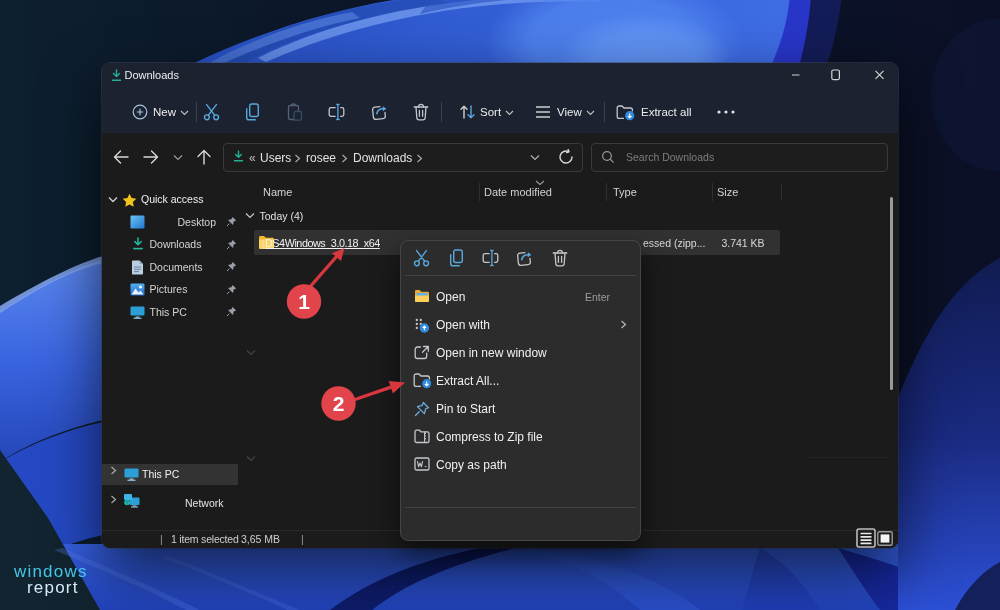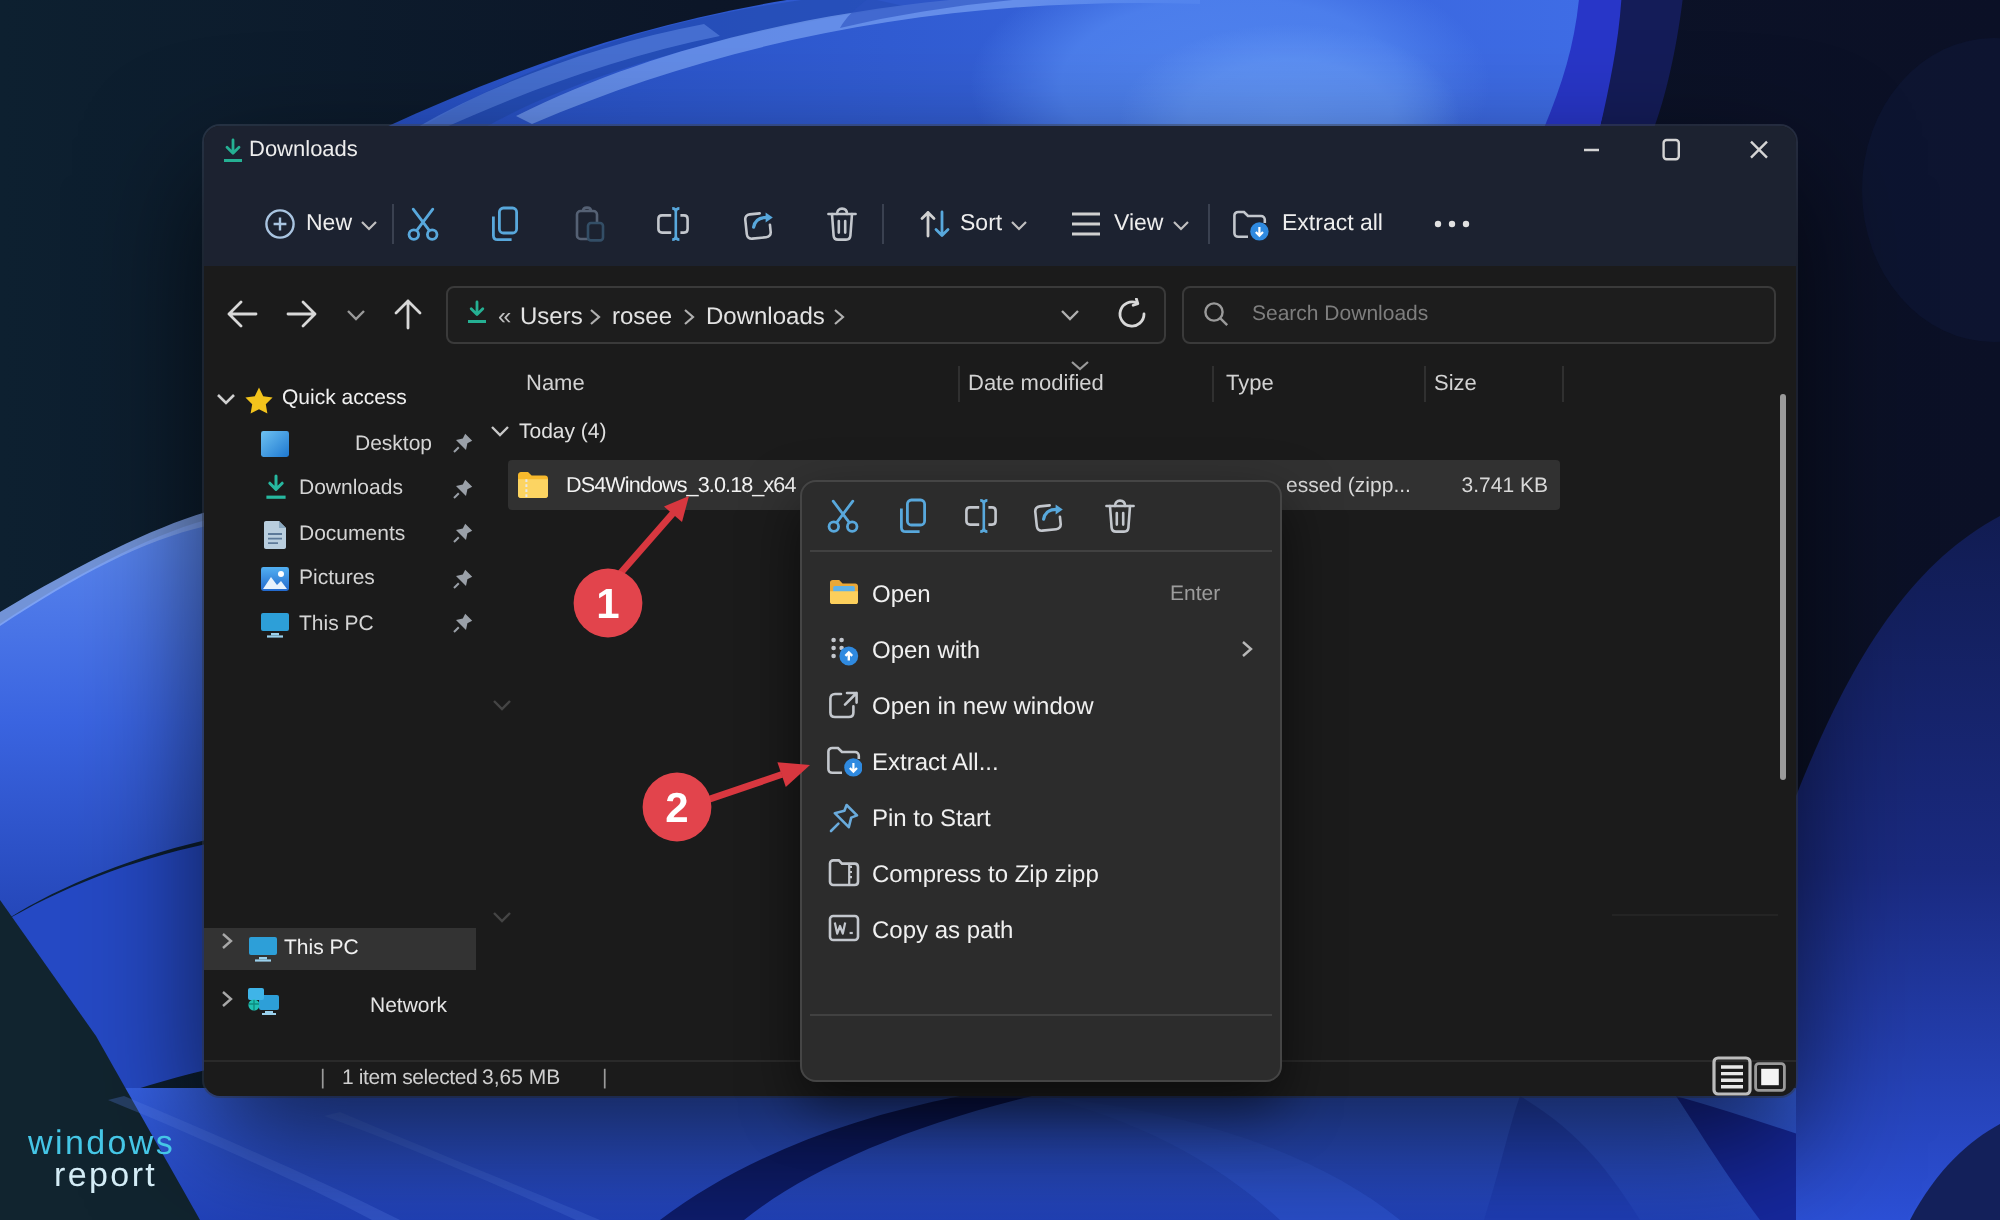--- a/index.html
+++ b/index.html
@@ -262,23 +262,23 @@
     <path d="M1 1.5 L5 5.5 L9 1.5" stroke="#c8c8c8" stroke-width="1.2" fill="none"></path>
   </svg>
   <div class="t11" style="left:157.5px;top:146.5px;color:#e0e0e0;">Today (4)</div>
 
   <div class="abs" style="left:152px;top:167px;width:526px;height:25px;background:#313131;border-radius:2px;"></div>
   <svg class="ic" style="left:156px;top:172px" width="17" height="15" viewBox="0 0 17 15">
     <path d="M1 2.5 C1 1.7 1.6 1 2.5 1 L6 1 L7.8 2.8 L14.5 2.8 C15.4 2.8 16 3.4 16 4.3 L16 12.5 C16 13.4 15.4 14 14.5 14 L2.5 14 C1.6 14 1 13.4 1 12.5 Z" fill="#f7b92c"></path>
     <path d="M1 4.6 L16 4.6 L16 12.5 C16 13.4 15.4 14 14.5 14 L2.5 14 C1.6 14 1 13.4 1 12.5 Z" fill="#fcd462"></path>
     <path d="M5.2 4.6 L5.2 14" stroke="#e8e8e8" stroke-width="1" stroke-dasharray="1.4 1.1"></path>
   </svg>
-  <div class="t11" style="left:181px;top:173.5px;color:#f2f2f2;font-size:10.8px;letter-spacing:-0.45px;">DS4Windows_3.0.18_x64</div>
+  <div class="t11" style="left:163px;top:173.5px;color:#f2f2f2;font-size:10.8px;letter-spacing:-0.45px;text-decoration:underline;">DS4Windows_3.0.18_x64</div>
   <div class="t11" style="left:541px;top:174px;color:#d8d8d8;">essed (zipp...</div>
-  <div class="t11" style="left:610px;top:174px;width:62px;text-align:right;color:#d8d8d8;">3.741 KB</div>
+  <div class="t11" style="left:610px;top:174px;width:62px;text-align:center;color:#d8d8d8;">3.741 KB</div>
 
   <svg class="ic" style="left:144px;top:286px" width="10" height="7" viewBox="0 0 10 7">
     <path d="M1 1.5 L5 5.5 L9 1.5" stroke="#454545" stroke-width="1.2" fill="none"></path>
   </svg>
   <svg class="ic" style="left:144px;top:392px" width="10" height="7" viewBox="0 0 10 7">
     <path d="M1 1.5 L5 5.5 L9 1.5" stroke="#454545" stroke-width="1.2" fill="none"></path>
   </svg>
   <div class="abs" style="left:704px;top:394px;width:83px;height:1px;background:#242424;"></div>
 
   <div class="abs" style="left:787.5px;top:134px;width:3px;height:193px;background:#9a9a9a;border-radius:2px;"></div>
@@ -480,21 +480,21 @@
         <path d="M5.2 10.8 L1.5 14.5"></path>
       </g>
     </svg>
     <div class="lbl">Pin to Start</div>
   </div>
   <div class="mi" style="top:181.5px;">
     <svg class="ic" style="left:13px;top:6px" width="16" height="15" viewBox="0 0 16 15">
       <path d="M1 2.8 C1 1.8 1.7 1.2 2.7 1.2 L5.4 1.2 L7 2.8 L13.3 2.8 C14.3 2.8 15 3.5 15 4.5 L15 11.9 C15 12.9 14.3 13.5 13.3 13.5 L2.7 13.5 C1.7 13.5 1 12.9 1 11.9 Z" stroke="#c3c7cd" stroke-width="1.3" fill="none"></path>
       <path d="M10.6 2.8 L10.6 13.5 M10.6 4.4 L12 4.4 M10.6 7 L12 7 M10.6 9.6 L12 9.6" stroke="#c3c7cd" stroke-width="1.1" fill="none"></path>
     </svg>
-    <div class="lbl">Compress to Zip zipp</div>
+    <div class="lbl">Compress to Zip file</div>
   </div>
   <div class="mi" style="top:209.5px;">
     <svg class="ic" style="left:13px;top:6.5px" width="16" height="14" viewBox="0 0 16 14">
       <rect x="1" y="1" width="14" height="12" rx="1.6" stroke="#c3c7cd" stroke-width="1.3" fill="none"></rect>
       <path d="M3.4 4.2 L4.6 9.8 L6 6 L7.4 9.8 L8.6 4.2" stroke="#c3c7cd" stroke-width="1.1" fill="none" stroke-linejoin="round"></path>
       <path d="M10.8 9.5 L12.4 9.5" stroke="#c3c7cd" stroke-width="1.1"></path>
     </svg>
     <div class="lbl">Copy as path</div>
   </div>
   <div class="msep" style="top:266px;"></div>

